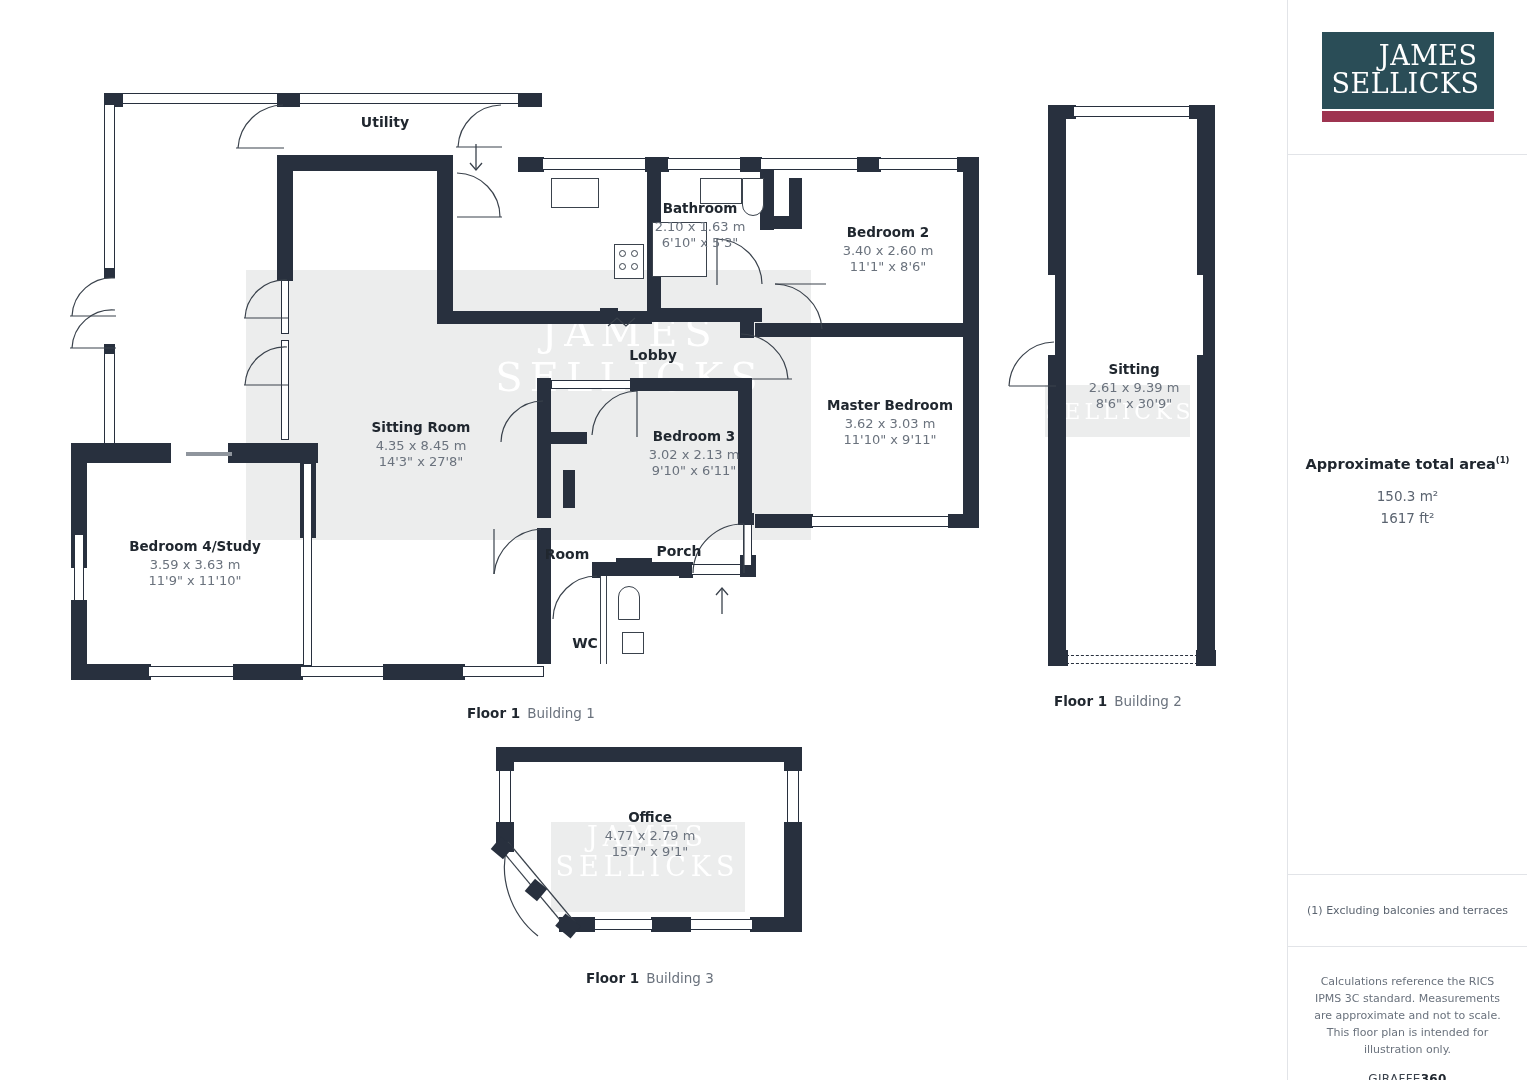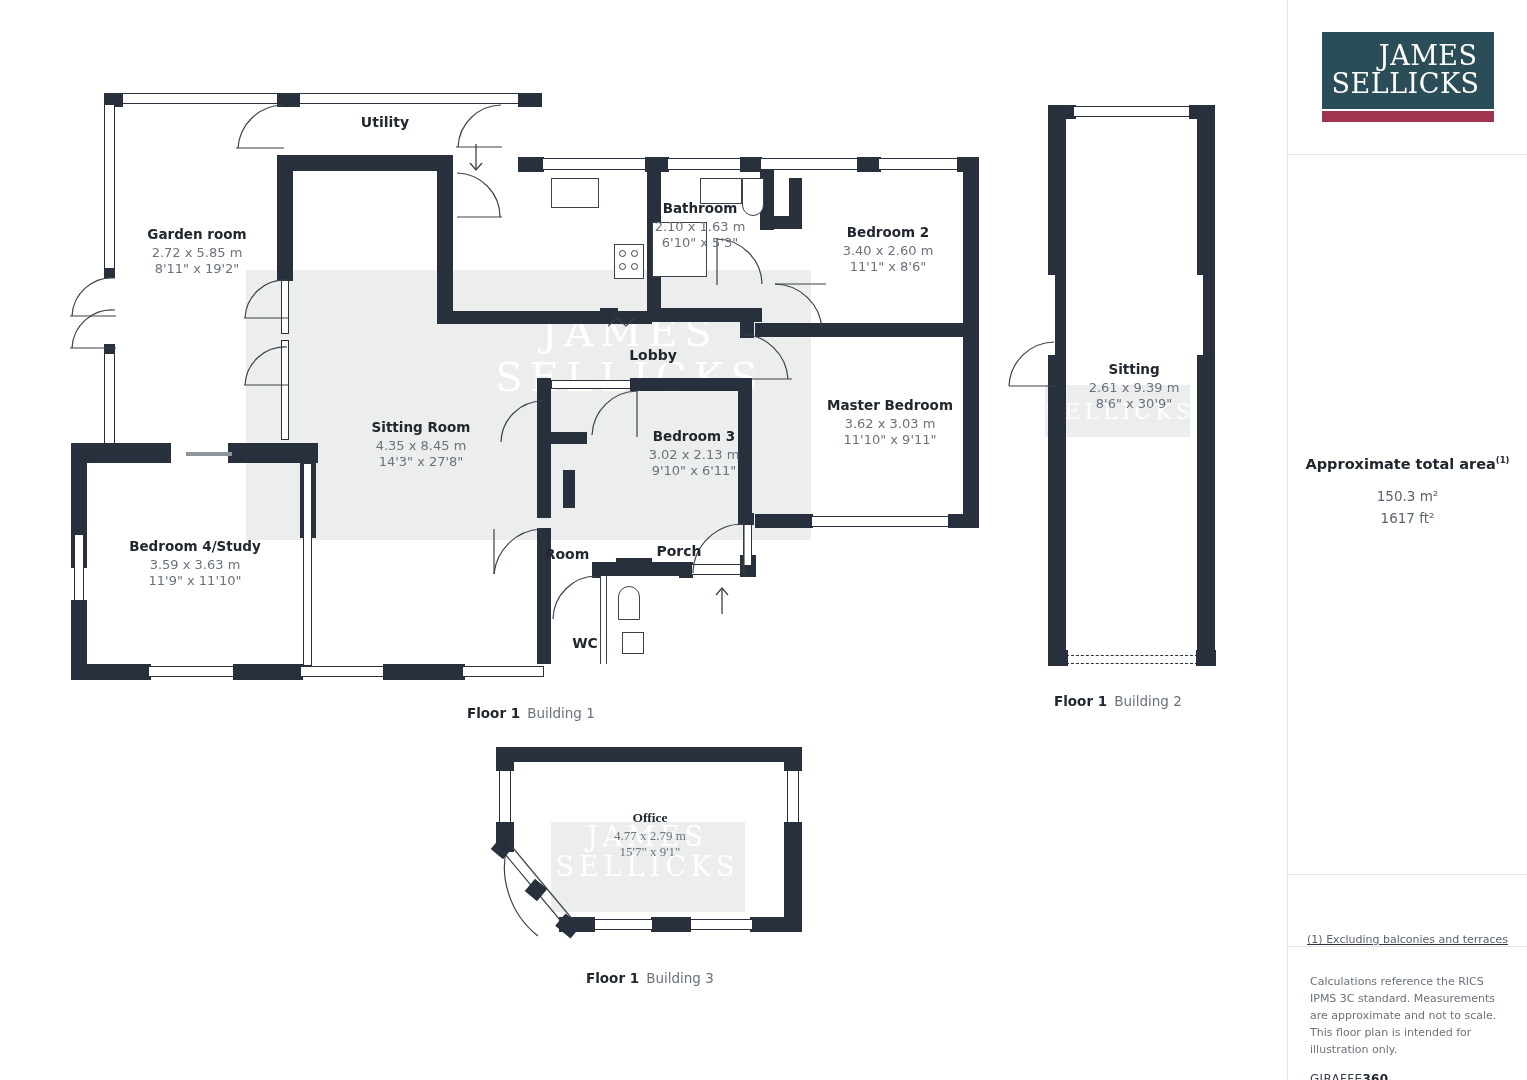--- a/index.html
+++ b/index.html
@@ -88,36 +88,35 @@
   .area-title sup { font-size: 8.5px; font-weight: bold; }
   .area-val {
     font-size: 13.5px;
     color: #5b6470;
     line-height: 1.65;
   }
 
   #excl-sect {
     height: 72px;
     display: flex;
-    align-items: flex-end;
+    align-items: center;
     justify-content: center;
-    text-decoration: underline;
   }
   .excl-text {
     font-size: 11px;
     color: #5b6470;
     text-align: center;
     padding: 0 12px;
   }
 
   #calc-sect {
     height: 133px;
     padding: 26px 22px 0 22px;
     box-sizing: border-box;
-    text-align: left;
+    text-align: center;
     border-bottom: none;
   }
   .calc-text {
     font-size: 11px;
     color: #6a727d;
     line-height: 1.55;
   }
   .brand {
     margin-top: 14px;
     font-size: 12px;
@@ -387,25 +386,20 @@
 
     <div class="w" style="left:755px; top:514px; width:58px; height:14px;"></div>
     <div class="win" style="left:811px; top:516px; width:140px; height:11px;"></div>
     <div class="w" style="left:948px; top:514px; width:31px; height:14px;"></div>
     <div class="w" style="left:963px; top:238px; width:16px; height:58px;"></div>
 
     <div class="lbl small" style="left:320px; top:112px; width:130px;">
       <span class="nm">Utility</span>
     </div>
 
-    <div class="lbl" style="left:92px; top:225px; width:210px;">
-      <span class="nm">Garden room</span>
-      <span class="dm">2.72 x 5.85 m</span>
-      <span class="dm">8'11" x 19'2"</span>
-    </div>
 
 
     <div class="lbl" style="left:620px; top:199px; width:160px;">
       <span class="nm">Bathroom</span>
       <span class="dm">2.10 x 1.63 m</span>
       <span class="dm">6'10" x 5'3"</span>
     </div>
 
     <div class="lbl" style="left:798px; top:223px; width:180px;">
       <span class="nm">Bedroom 2</span>
@@ -511,21 +505,21 @@
     <div class="w" style="left:559px; top:917px; width:36px; height:15px;"></div>
     <svg class="swing" style="left:494px; top:840px; width:108px; height:100px;" viewBox="0 0 108 100">
       <line x1="6" y1="8" x2="76" y2="92" stroke="#3a424c" stroke-width="1.2"></line>
       <line x1="14" y1="2" x2="84" y2="86" stroke="#3a424c" stroke-width="1.2"></line>
       <path d="M14 2 A 88 88 0 0 0 44 96" fill="none" stroke="#3a424c" stroke-width="1.2"></path>
       <rect x="0" y="0" width="16" height="16" fill="#28303e" transform="rotate(40 8 8)"></rect>
       <rect x="34" y="42" width="16" height="16" fill="#28303e" transform="rotate(40 42 50)"></rect>
       <rect x="64" y="78" width="20" height="16" fill="#28303e" transform="rotate(40 74 86)"></rect>
     </svg>
 
-    <div class="lbl" style="left:560px; top:808px; width:180px;font-family:Liberation Serif, serif;">
+    <div class="lbl" style="left:560px; top:808px; width:180px;">
       <span class="nm">Office</span>
       <span class="dm">4.77 x 2.79 m</span>
       <span class="dm">15'7" x 9'1"</span>
     </div>
 
     <div class="cap" style="left:586px; top:970px;">
       <span class="f">Floor 1</span><span class="b">Building 3</span>
     </div>
 
   </div>

